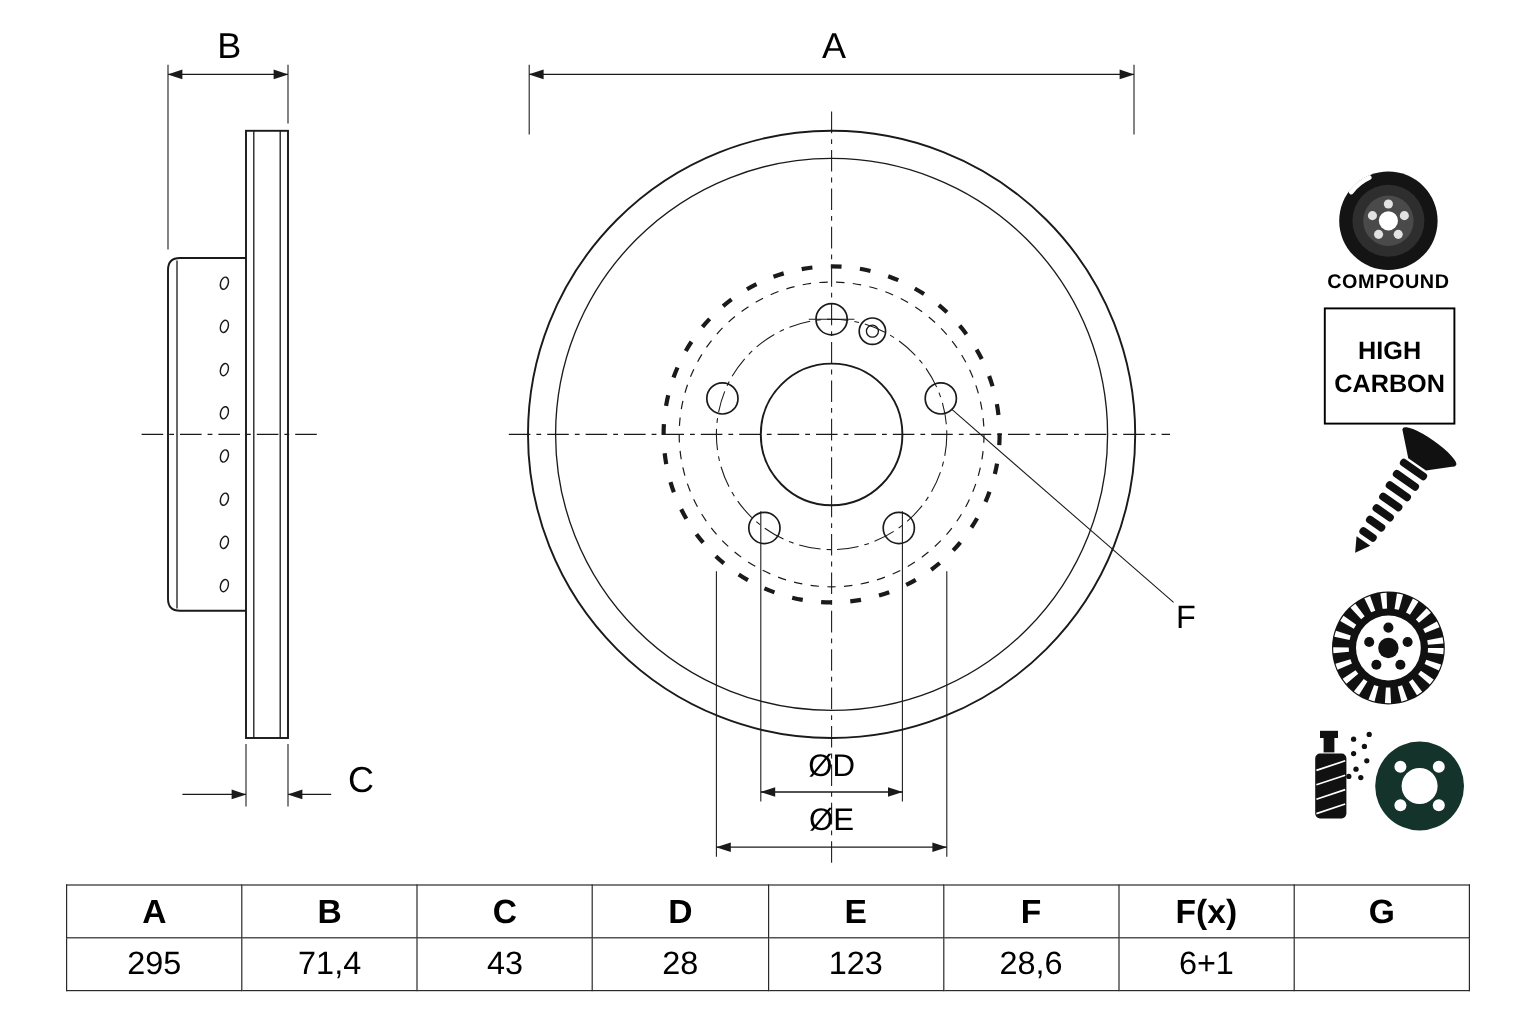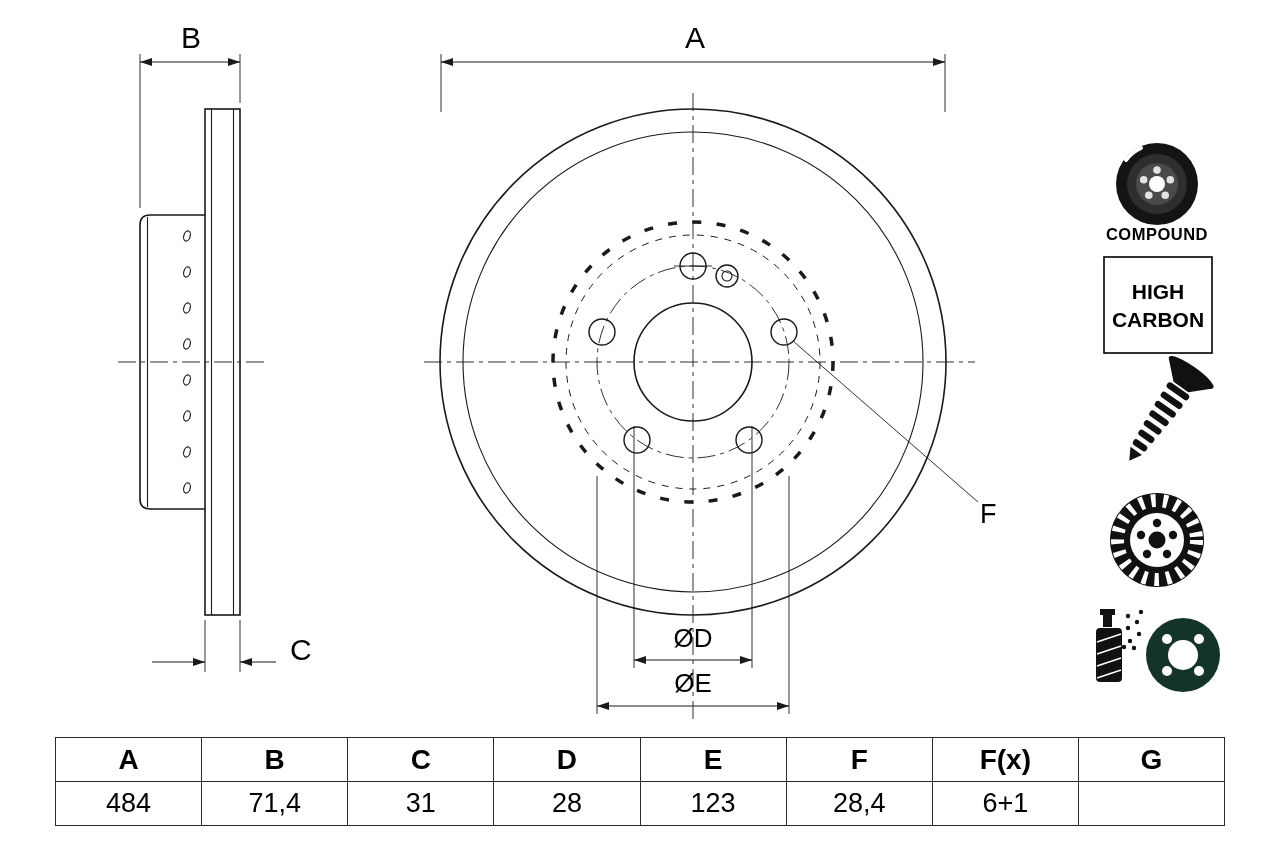--- a/index.html
+++ b/index.html
@@ -224,25 +224,25 @@
         <td>A</td>
         <td>B</td>
         <td>C</td>
         <td>D</td>
         <td>E</td>
         <td>F</td>
         <td>F(x)</td>
         <td>G</td>
       </tr>
       <tr>
-        <td>484</td>
+        <td>295</td>
         <td>71,4</td>
-        <td>31</td>
+        <td>43</td>
         <td>28</td>
         <td>123</td>
-        <td>28,4</td>
+        <td>28,6</td>
         <td>6+1</td>
         <td></td>
       </tr>
     </tbody>
   </table>
 
 </div>
 
 </body></html>

